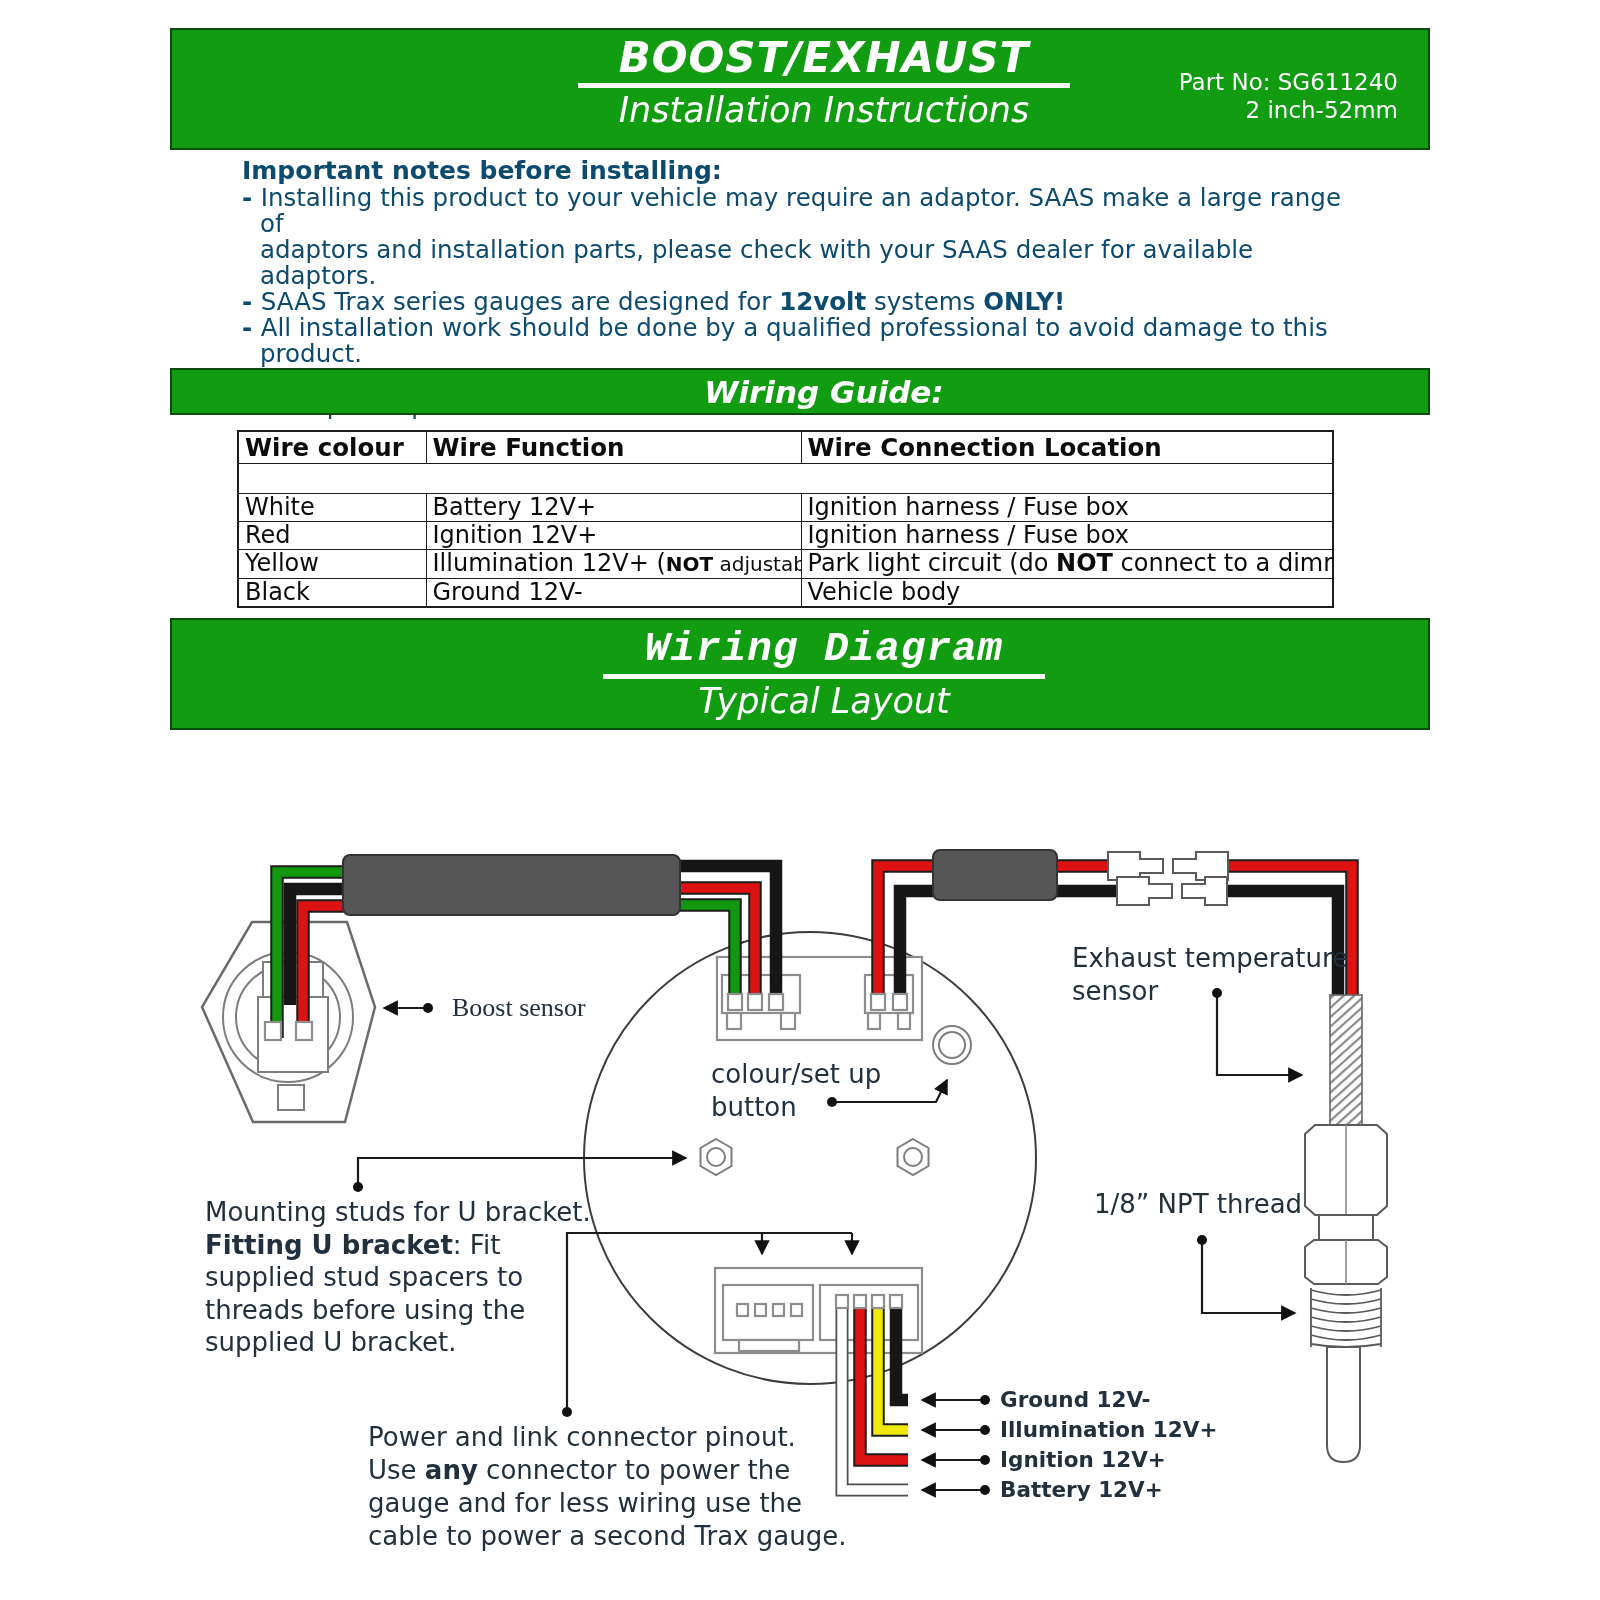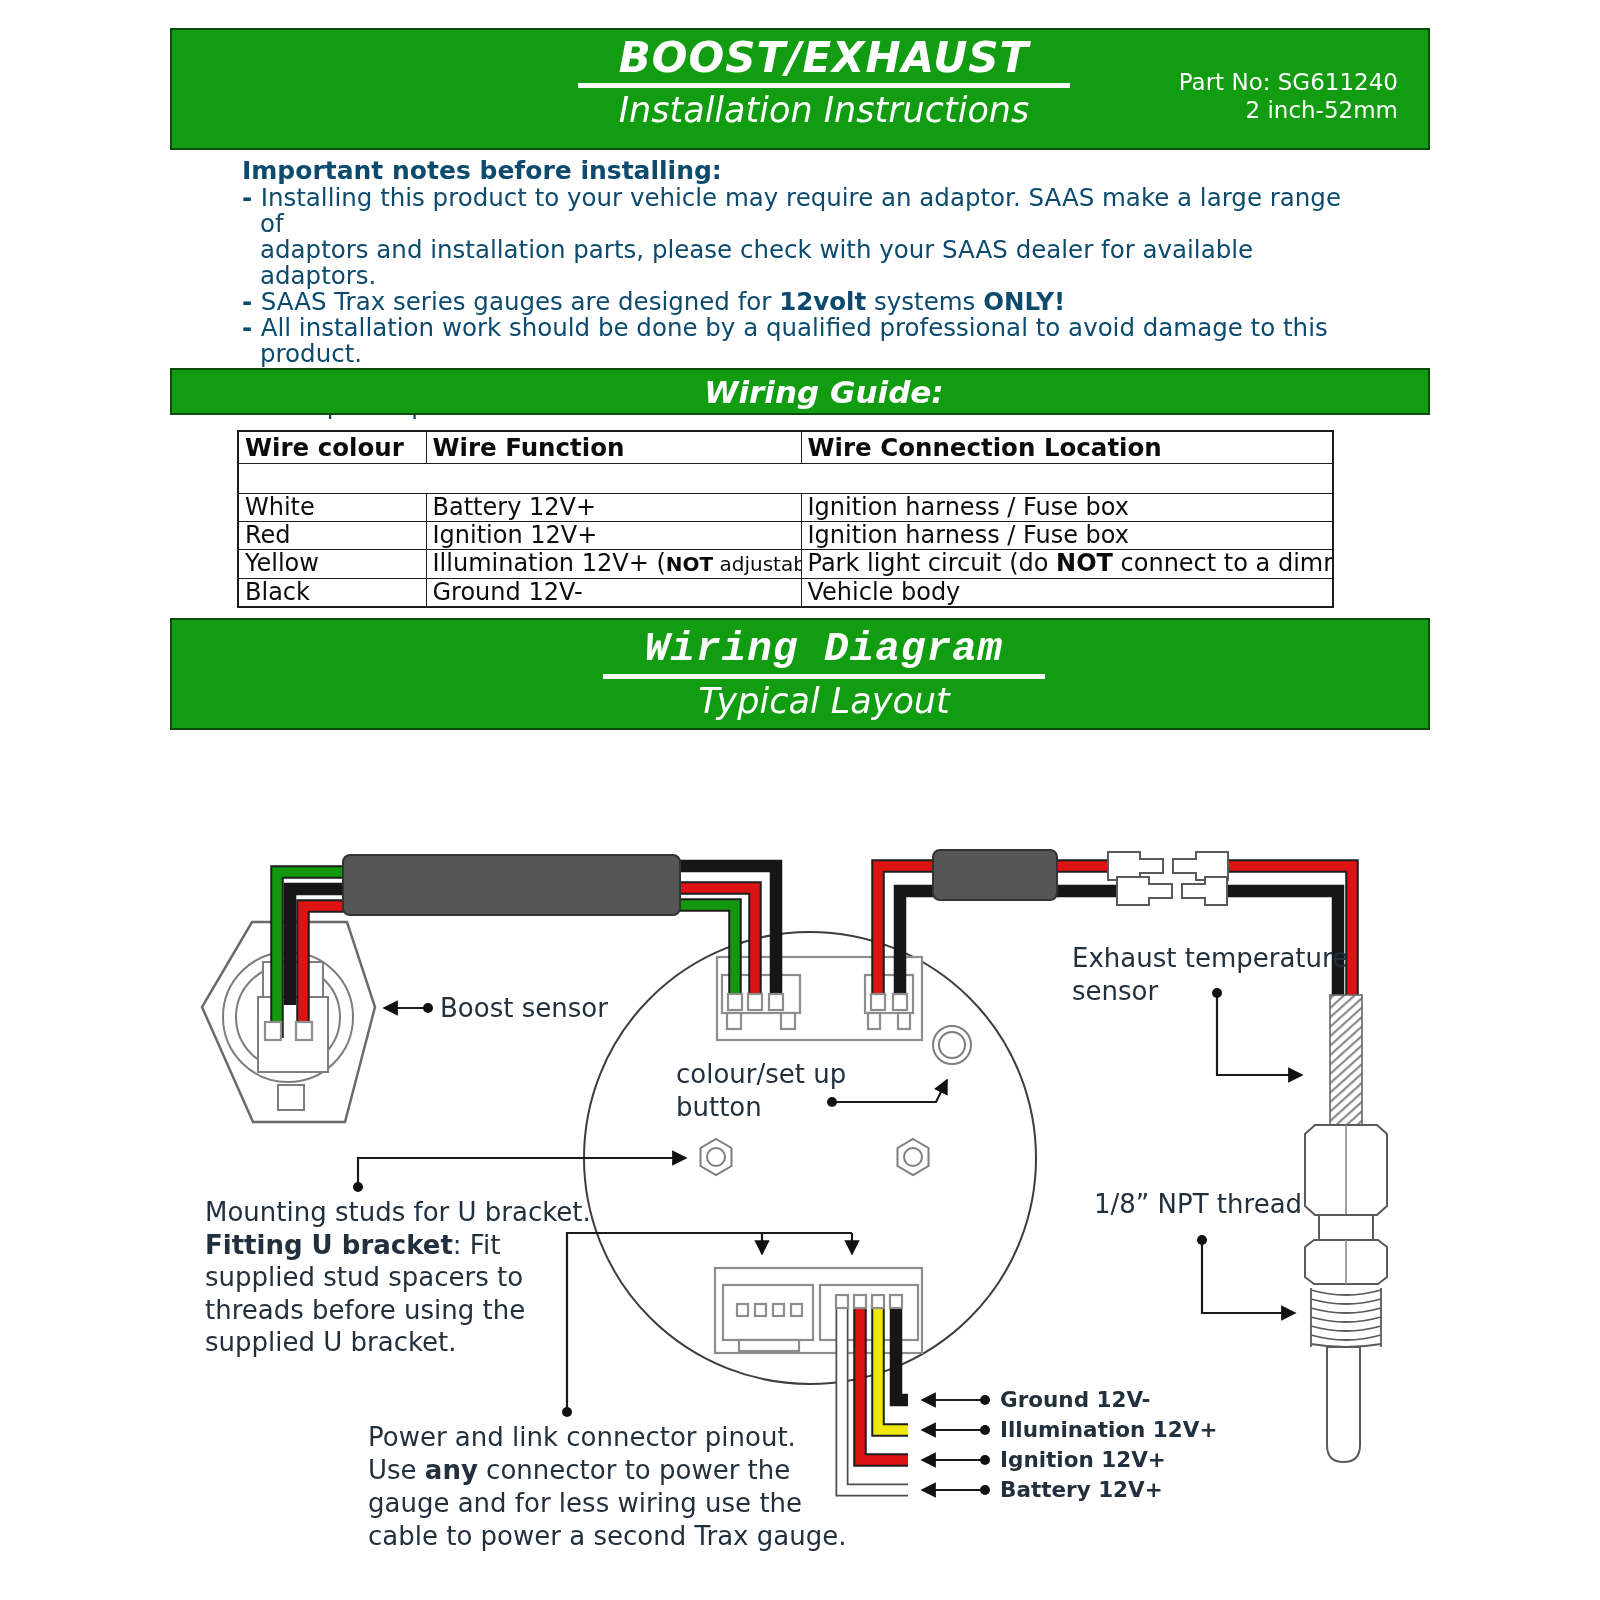--- a/index.html
+++ b/index.html
@@ -279,28 +279,28 @@
     </tr>
   </tbody>
     </table>
 
   <div class="bar bar3">
     <div class="bar-title">Wiring Diagram</div>
     <div class="bar-underline"></div>
     <div class="bar-subtitle">Typical Layout</div>
   </div>
 
-  <div class="dlabel" style="left:440px;top:992px;">Boost sensor</div>
+  <div class="dlabel" style="left:452px;top:992px;font-family:Liberation Serif, serif;">Boost sensor</div>
 
   <div class="dlabel" style="left:1072px;top:942px;">
     <div>Exhaust temperature</div>
     <div>sensor</div>
   </div>
 
-  <div class="dlabel" style="left:676px;top:1058px;">
+  <div class="dlabel" style="left:711px;top:1058px;">
     <div>colour/set up</div>
     <div>button</div>
   </div>
 
   <div class="dlabel" style="left:205px;top:1196px;">
     <div><span>Mounting studs for U bracket.</span></div>
     <div><b>Fitting U bracket</b><span>: Fit</span></div>
     <div><span>supplied stud spacers to</span></div>
     <div><span>threads before using the</span></div>
     <div><span>supplied U bracket.</span></div>

